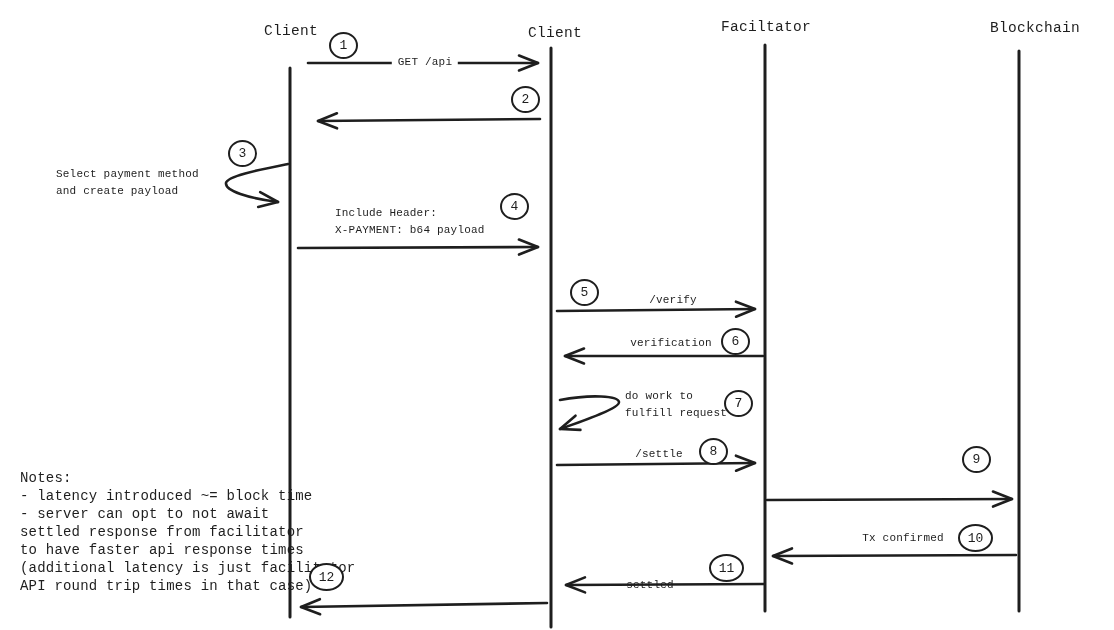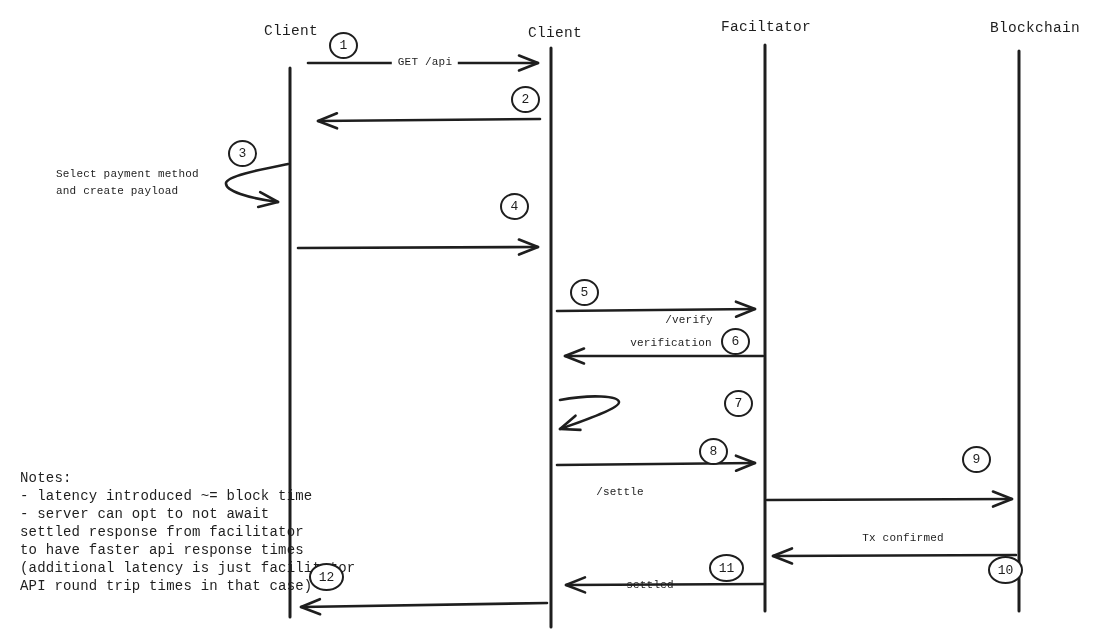--- a/index.html
+++ b/index.html
@@ -112,36 +112,40 @@
   </svg>
 
   <div class="actor-label" style="left:291px; top:23px;">Client</div>
   <div class="actor-label" style="left:555px; top:25px;">Client</div>
   <div class="actor-label" style="left:766px; top:19px;">Faciltator</div>
   <div class="actor-label" style="left:1035px; top:20px;">Blockchain</div>
 
   <div class="msg-label centered onln" style="left:425px; top:54px;">GET /api</div>
   <div class="msg-label" style="left:56px;  top:166px;">Select payment method
 and create payload</div>
-  <div class="msg-label centered" style="left:689px; top:292px;margin-top:20px;">/verify</div>
+  <div class="msg-label" style="left:335px; top:205px;">Include Header:
+X-PAYMENT: b64 payload</div>
+  <div class="msg-label centered" style="left:673px; top:292px;">/verify</div>
   <div class="msg-label centered" style="left:671px; top:335px;">verification</div>
-  <div class="msg-label centered" style="left:620px; top:446px;margin-top:38px;">/settle</div>
+  <div class="msg-label" style="left:625px; top:388px;">do work to
+fulfill request</div>
+  <div class="msg-label centered" style="left:659px; top:446px;">/settle</div>
   <div class="msg-label centered" style="left:903px; top:530px;">Tx confirmed</div>
   <div class="msg-label centered" style="left:650px; top:577px;text-align:right;">settled</div>
 
   <div class="step-circle" style="left:329px; top:32px;">1</div>
   <div class="step-circle" style="left:511px; top:86px;">2</div>
   <div class="step-circle" style="left:228px; top:140px;">3</div>
   <div class="step-circle" style="left:500px; top:193px;">4</div>
   <div class="step-circle" style="left:570px; top:279px;">5</div>
   <div class="step-circle" style="left:721px; top:328px;">6</div>
   <div class="step-circle" style="left:724px; top:390px;">7</div>
   <div class="step-circle" style="left:699px; top:438px;">8</div>
   <div class="step-circle" style="left:962px; top:446px;">9</div>
-  <div class="step-circle wide" style="left:988px; top:524px;margin-top:32px;">10</div>
+  <div class="step-circle wide" style="left:958px; top:524px;">10</div>
   <div class="step-circle wide" style="left:709px; top:554px;">11</div>
   <div class="step-circle wide" style="left:309px; top:563px;">12</div>
 
   <div class="notes-block">Notes:
 - latency introduced ~= block time
 - server can opt to not await
 settled response from facilitator
 to have faster api response times
 (additional latency is just facilitator
 API round trip times in that case)</div>

